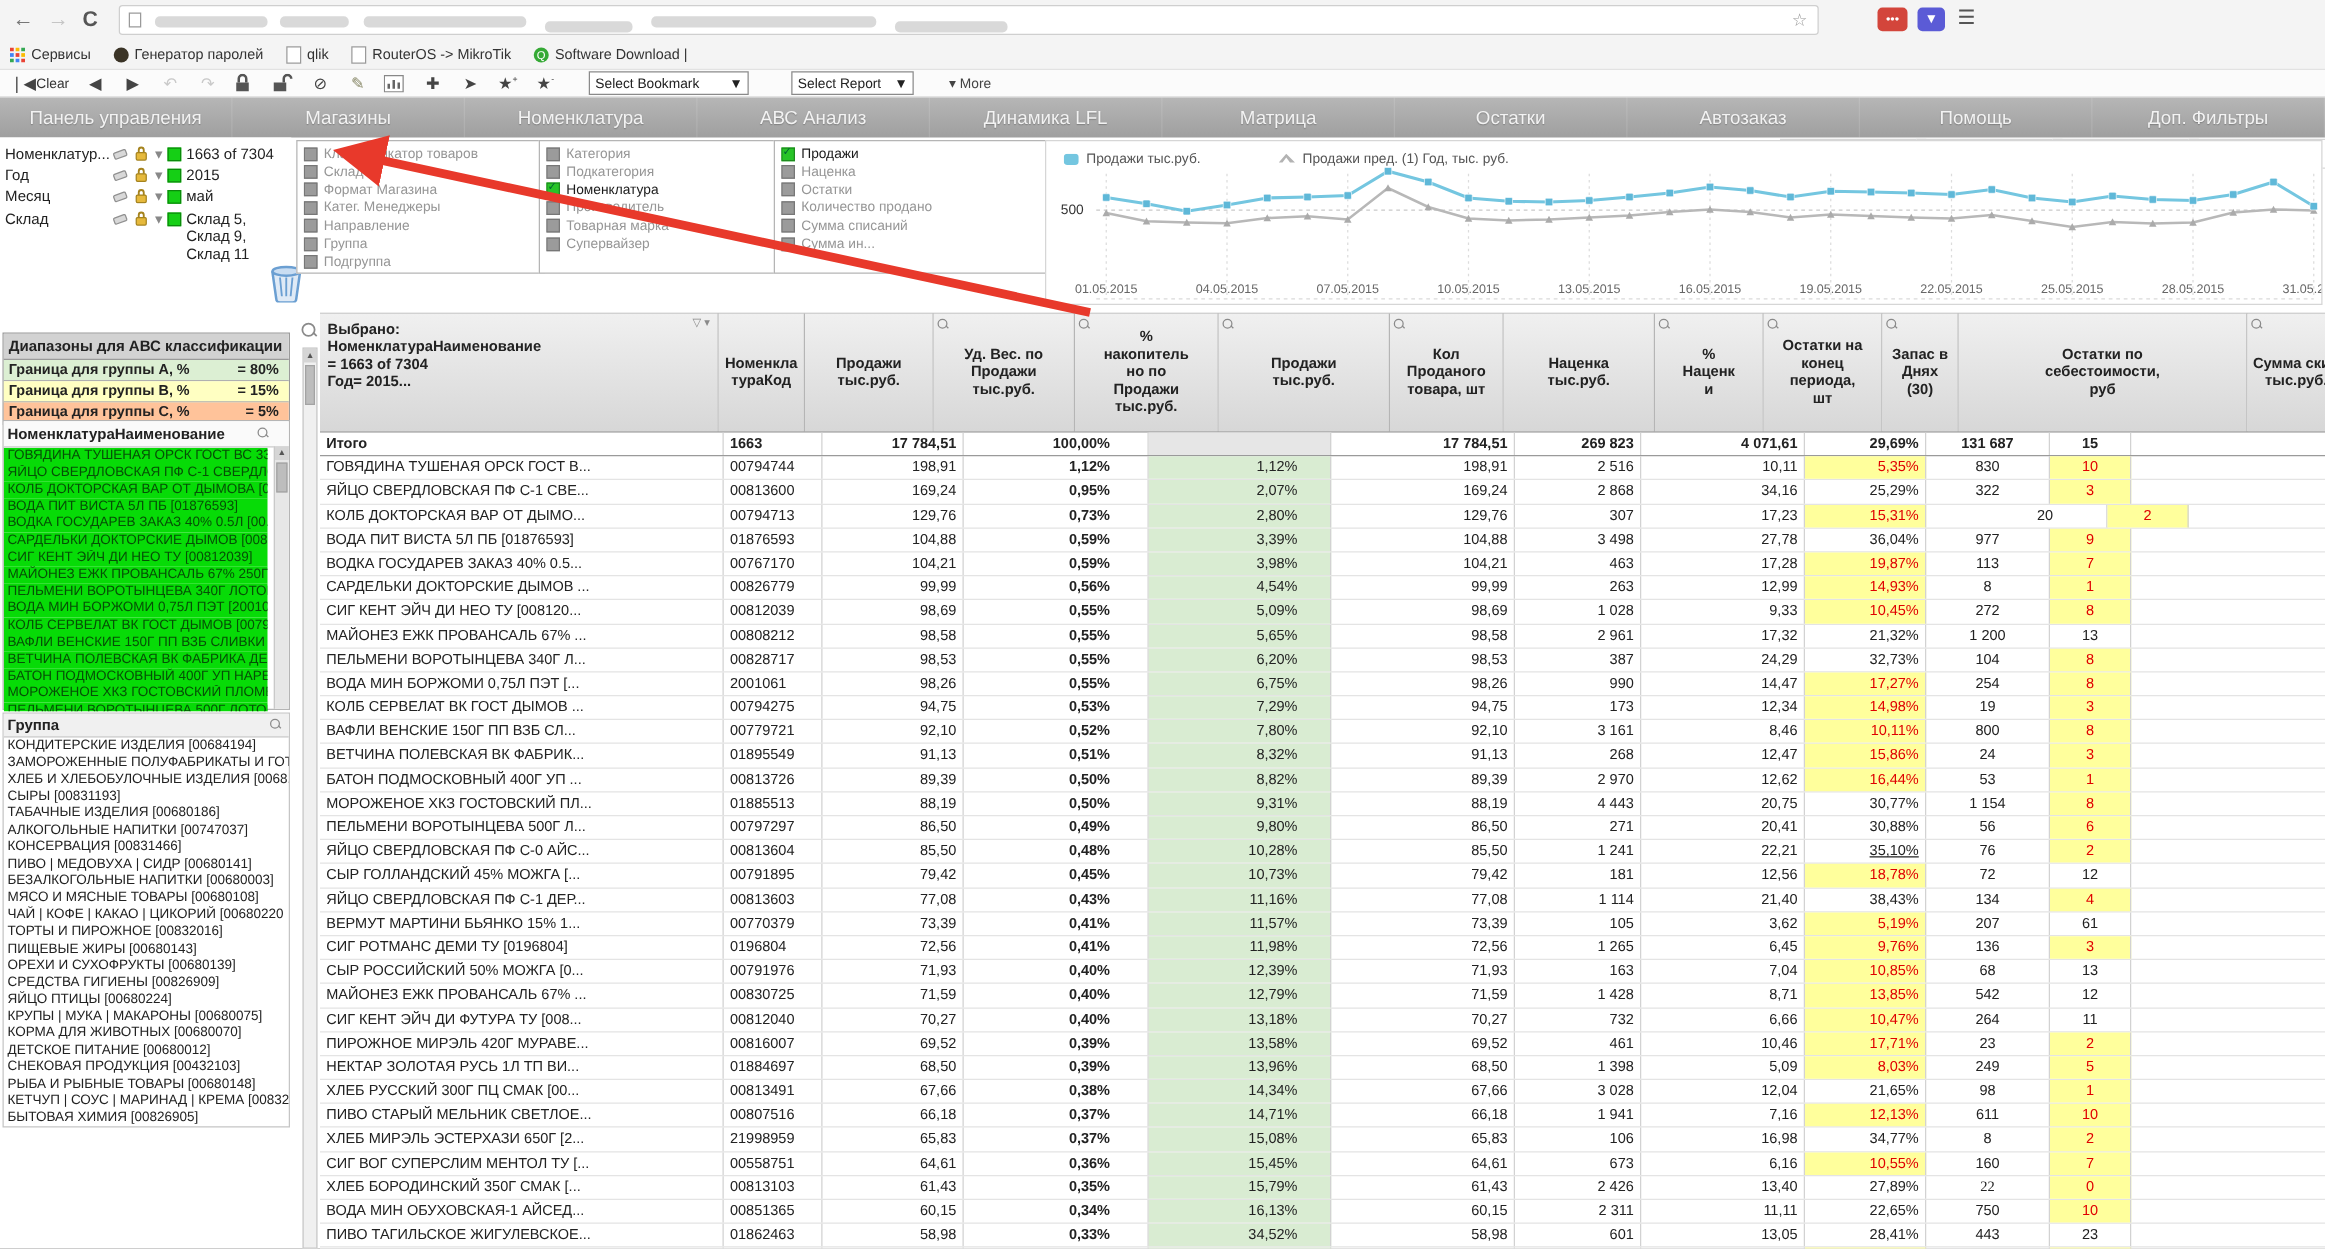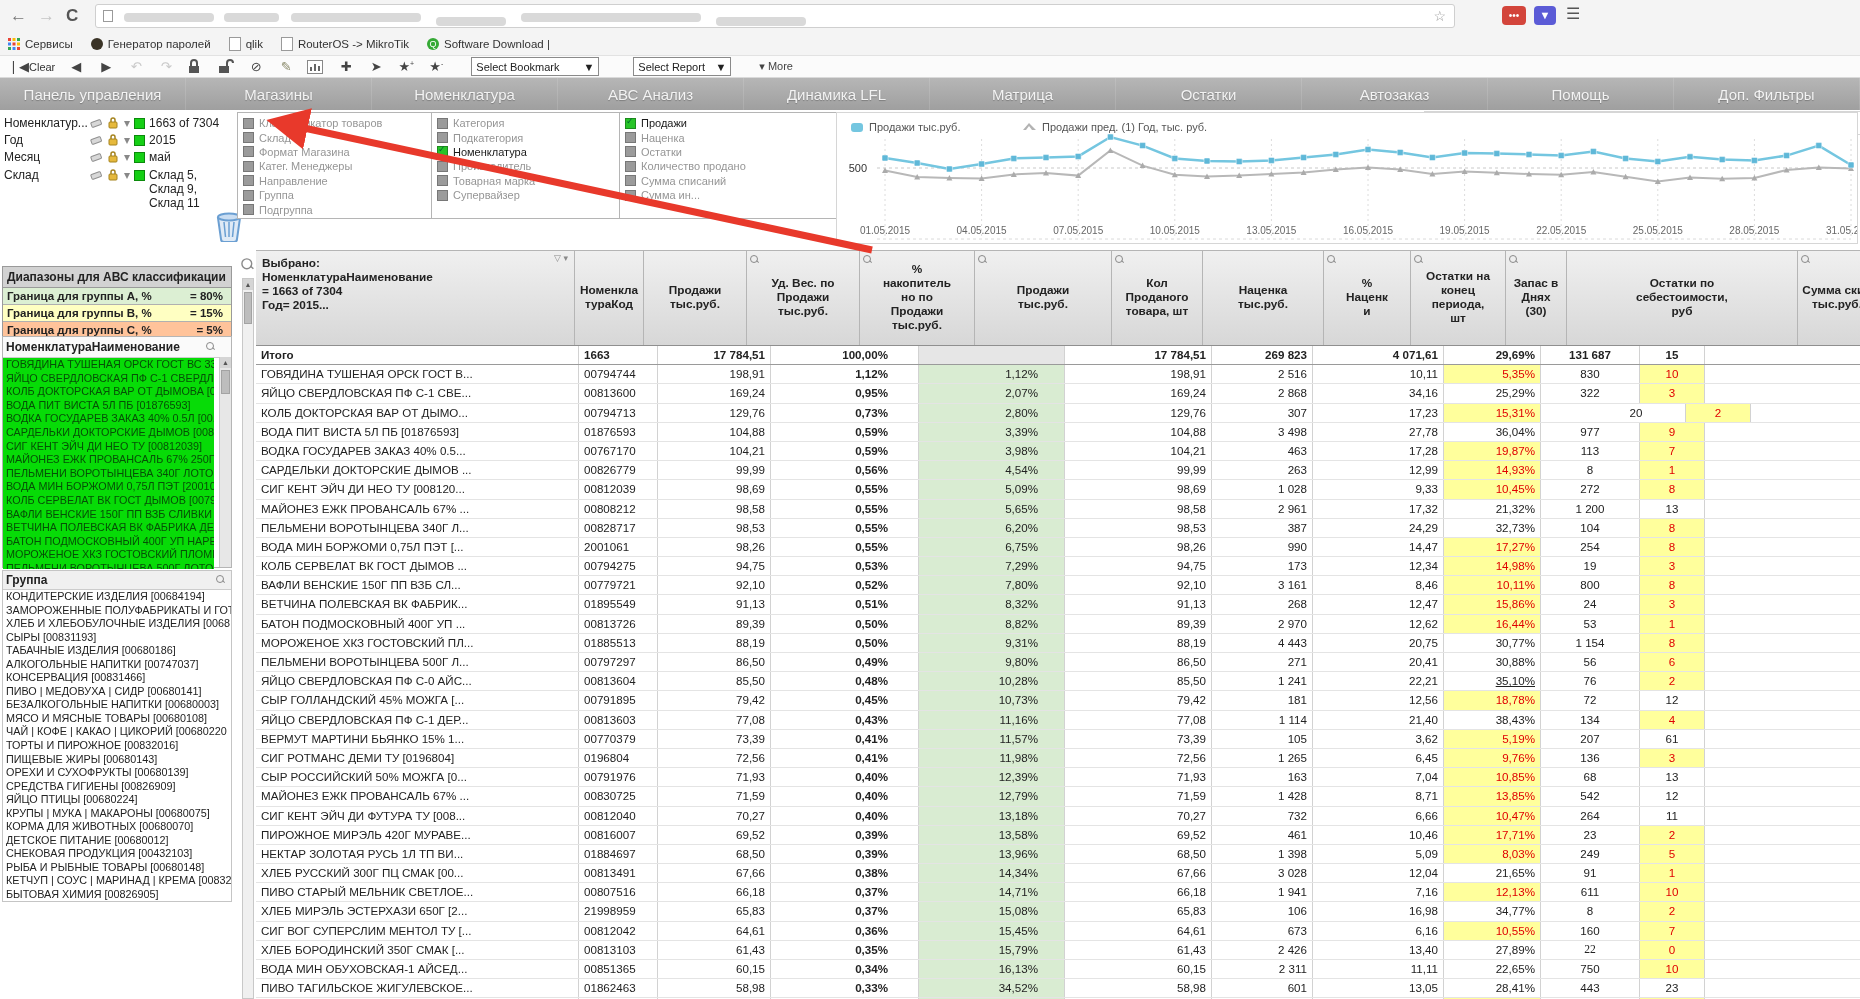--- a/index.html
+++ b/index.html
@@ -983,21 +983,21 @@
         <div class="tr">
           <div class="td a-l" style="width: 312px;">ХЛЕБ РУССКИЙ 300Г ПЦ СМАК [00...</div>
           <div class="td a-l" style="width: 68px;">00813491</div>
           <div class="td a-r" style="width: 102px;">67,66</div>
           <div class="td a-r shr" style="width: 112px;">0,38%</div>
           <div class="td a-r accum" style="width: 114px;">14,34%</div>
           <div class="td a-r" style="width: 136px;">67,66</div>
           <div class="td a-r" style="width: 90px;">3 028</div>
           <div class="td a-r" style="width: 120px;">12,04</div>
           <div class="td a-r pctc" style="width: 86px;">21,65%</div>
-          <div class="td a-c" style="width: 94px;">91</div>
+          <div class="td a-c" style="width: 94px;">98</div>
           <div class="td a-c daysc alert" style="width: 60px; color: rgb(224, 0, 0);">1</div>
           <div class="td a-r" style="width: 230px;">1 175,68</div>
         </div>
         <div class="tr">
           <div class="td a-l" style="width: 312px;">ПИВО СТАРЫЙ МЕЛЬНИК СВЕТЛОЕ...</div>
           <div class="td a-l" style="width: 68px;">00807516</div>
           <div class="td a-r" style="width: 102px;">66,18</div>
           <div class="td a-r shr" style="width: 112px;">0,37%</div>
           <div class="td a-r accum" style="width: 114px;">14,71%</div>
           <div class="td a-r" style="width: 136px;">66,18</div>
@@ -1017,21 +1017,21 @@
           <div class="td a-r" style="width: 136px;">65,83</div>
           <div class="td a-r" style="width: 90px;">106</div>
           <div class="td a-r" style="width: 120px;">16,98</div>
           <div class="td a-r pctc" style="width: 86px;">34,77%</div>
           <div class="td a-c" style="width: 94px;">8</div>
           <div class="td a-c daysc alert" style="width: 60px; color: rgb(224, 0, 0);">2</div>
           <div class="td a-r" style="width: 230px;">3 686,32</div>
         </div>
         <div class="tr">
           <div class="td a-l" style="width: 312px;">СИГ ВОГ СУПЕРСЛИМ МЕНТОЛ ТУ [...</div>
-          <div class="td a-l" style="width: 68px;">00812042</div>
+          <div class="td a-l" style="width: 68px;">00558751</div>
           <div class="td a-r" style="width: 102px;">64,61</div>
           <div class="td a-r shr" style="width: 112px;">0,36%</div>
           <div class="td a-r accum" style="width: 114px;">15,45%</div>
           <div class="td a-r" style="width: 136px;">64,61</div>
           <div class="td a-r" style="width: 90px;">673</div>
           <div class="td a-r" style="width: 120px;">6,16</div>
           <div class="td a-r pctc alert" style="width: 86px;">10,55%</div>
           <div class="td a-c" style="width: 94px;">160</div>
           <div class="td a-c daysc alert" style="width: 60px; color: rgb(224, 0, 0);">7</div>
           <div class="td a-r" style="width: 230px;">13 906,34</div>

